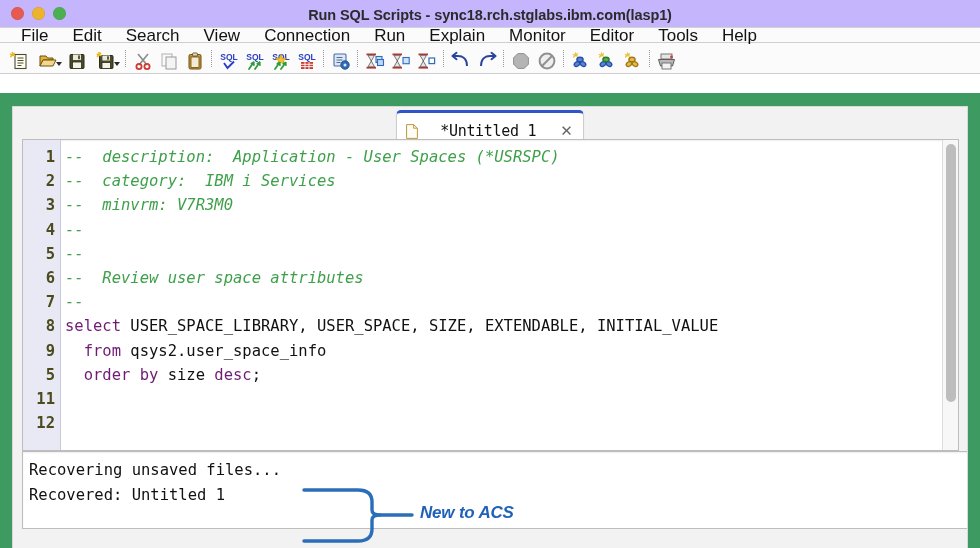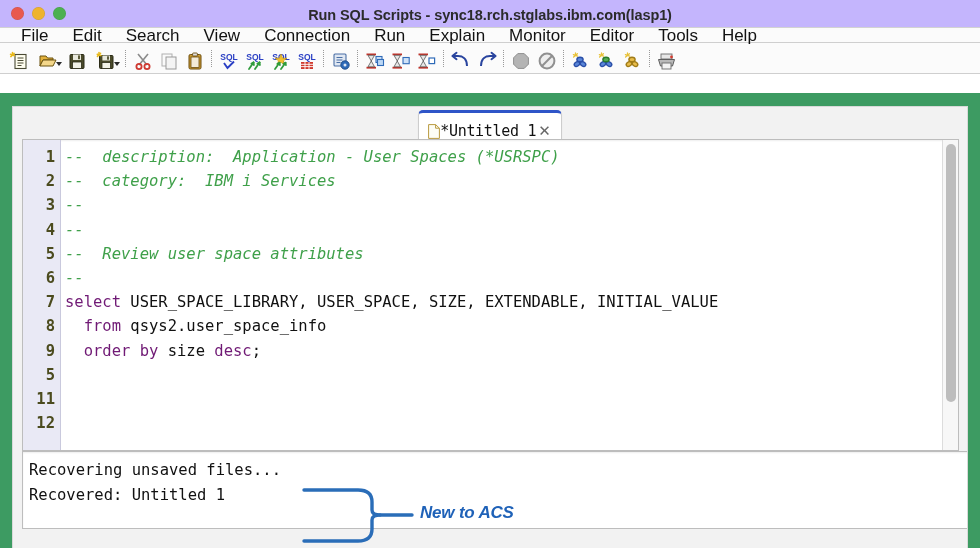--- a/index.html
+++ b/index.html
@@ -115,21 +115,21 @@
   }
   .tab {
     margin-top: 3px;
     height: 40px;
     background: #ffffff;
     border: 1px solid #cdcdcd;
     border-top: 3px solid #2f55c8;
     border-radius: 5px 5px 0 0;
     display: flex; align-items: center;
     padding: 0 10px 0 9px;
-    gap: 0;
+    gap: 22px;
     box-shadow: 0 1px 2px rgba(0,0,0,.06);
   }
   .tab-doc-icon { width: 12px; height: 15px; display:block; }
   .tab-label {
     font-family: "DejaVu Sans Mono", monospace;
     font-size: 15px; color: #111;
     letter-spacing: -0.3px;
     white-space: nowrap;
   }
   .tab-close {
@@ -571,20 +571,21 @@
           <div class="ln">8</div>
           <div class="ln">9</div>
           <div class="ln">5</div>
           <div class="ln">11</div>
           <div class="ln">12</div>
         </div>
 
         <div class="code" id="code-area">
             <div class="line"><span class="cm">--  description:  Application - User Spaces (*USRSPC)</span></div>
             <div class="line"><span class="cm">--  category:  IBM i Services</span></div>
+            <div class="line"><span class="cm">--  minvrm: V7R3M0</span></div>
             <div class="line"><span class="cm">--</span></div>
             <div class="line"><span class="cm">--</span></div>
             <div class="line"><span class="cm">--  Review user space attributes</span></div>
             <div class="line"><span class="cm">--</span></div>
             <div class="line"><span class="kw">select</span><span class="plain"> USER_SPACE_LIBRARY, USER_SPACE, SIZE, EXTENDABLE, INITIAL_VALUE</span></div>
             <div class="line"><span class="plain">  </span><span class="kw">from</span><span class="plain"> qsys2.user_space_info</span></div>
             <div class="line"><span class="plain">  </span><span class="kw">order by</span><span class="plain"> size </span><span class="kw">desc</span><span class="plain">;</span></div>
             <div class="line">&nbsp;</div>
             <div class="line">&nbsp;</div>
           </div>

